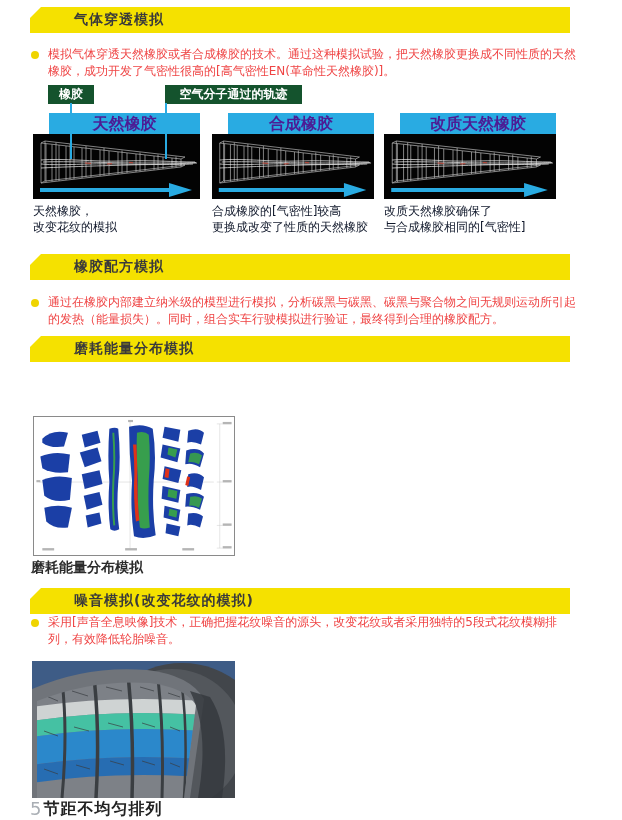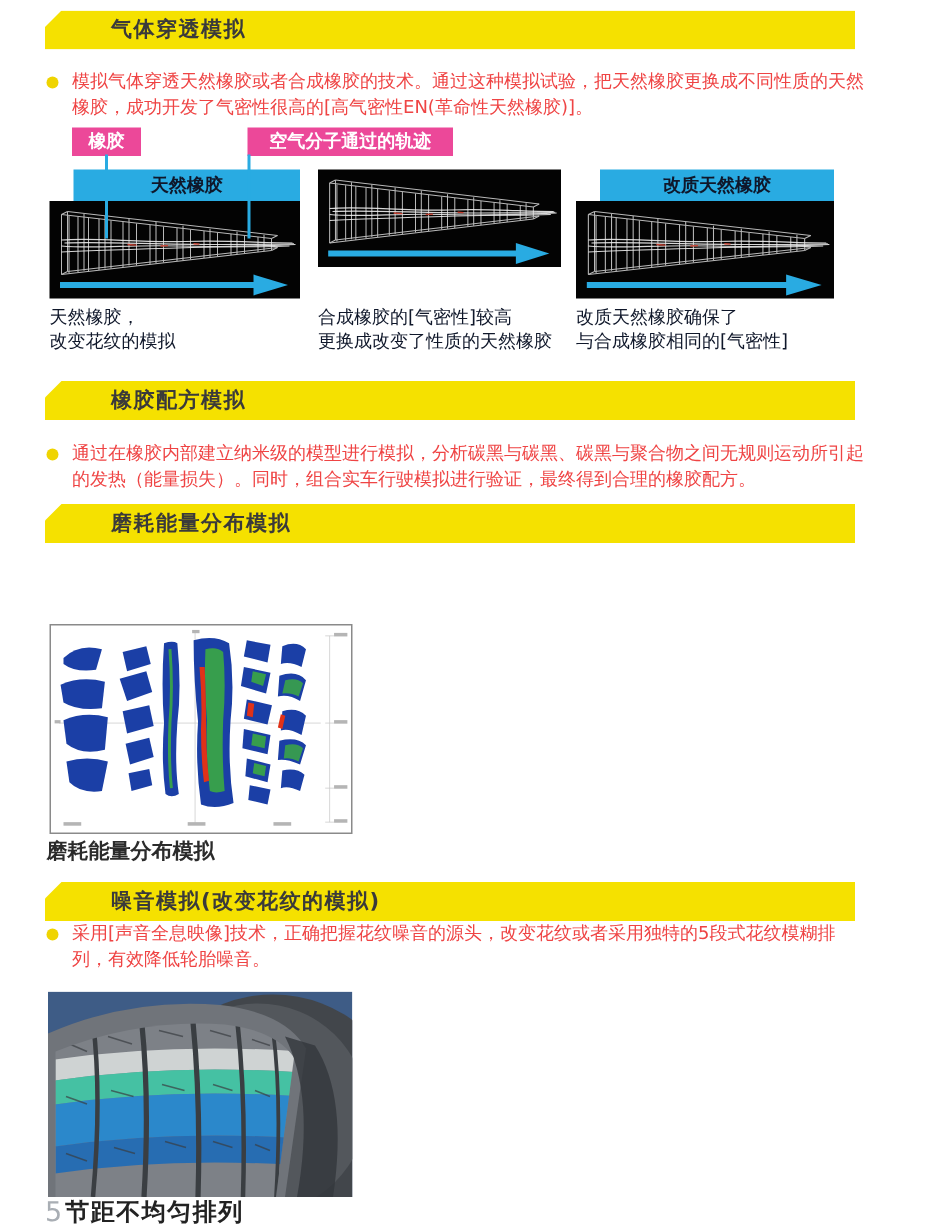--- a/index.html
+++ b/index.html
@@ -18,28 +18,28 @@
   }
   
   .bullet { position:absolute; left:31px; width:546px; display:flex; }
   .bullet .dot {
     width:8px; height:8px; border-radius:50%; background:#EFD400;
     margin:5px 9px 0 0; flex:0 0 8px;
   }
   .bullet .btext { font-size:12px; line-height:17px; color:#ef4444; }
   
   .callout {
-    position:absolute; top:85px; height:19px; background:#ec4899; color:#fff;
+    position:absolute; top:85px; height:19px; background:#14532d; color:#fff;
     font-size:12px; font-weight:bold; text-align:center; line-height:19px; z-index:3;
   }
   .cline { position:absolute; top:103px; width:2px; height:56px; background:#29ABE2; z-index:4; }
   
   .panel { position:absolute; top:113px; }
   .panel-h {
-    height:21px; background:#29ABE2; color:#0f172a; font-size:12px; font-weight:bold;
+    height:21px; background:#29ABE2; color:#4c1d95; font-size:16px; font-weight:bold;
     text-align:center; line-height:21px;margin-left:16px;
   }
   .panel-b { position:relative; height:65px; background:#030303; overflow:hidden; }
   .panel-b svg { position:absolute; left:0; top:0; width:100%; height:100%; }
   .pcap { position:absolute; top:203px; font-size:12px; line-height:16px; color:#0f172a; }
   
   .wearfig {
     position:absolute; left:33px; top:416px; width:202px; height:140px;
     background:#fff; border:1px solid #8a8a8a; box-sizing:border-box;
   }
@@ -133,20 +133,21 @@
   <div class="panel" style="left:33px;width:167px">
     <div class="panel-h">天然橡胶</div>
     <div class="panel-b">
       <svg viewBox="0 0 167 65" preserveAspectRatio="none">
           <use href="#wedge"></use>
         </svg>
     </div>
   </div>
 
   <div class="panel" style="left:212px;width:162px">
+    <div class="panel-h">合成橡胶</div>
     <div class="panel-b">
       <svg viewBox="0 0 167 65" preserveAspectRatio="none">
           <use href="#wedge"></use>
         </svg>
     </div>
   </div>
 
   <div class="panel" style="left:384px;width:172px">
     <div class="panel-h">改质天然橡胶</div>
     <div class="panel-b">

